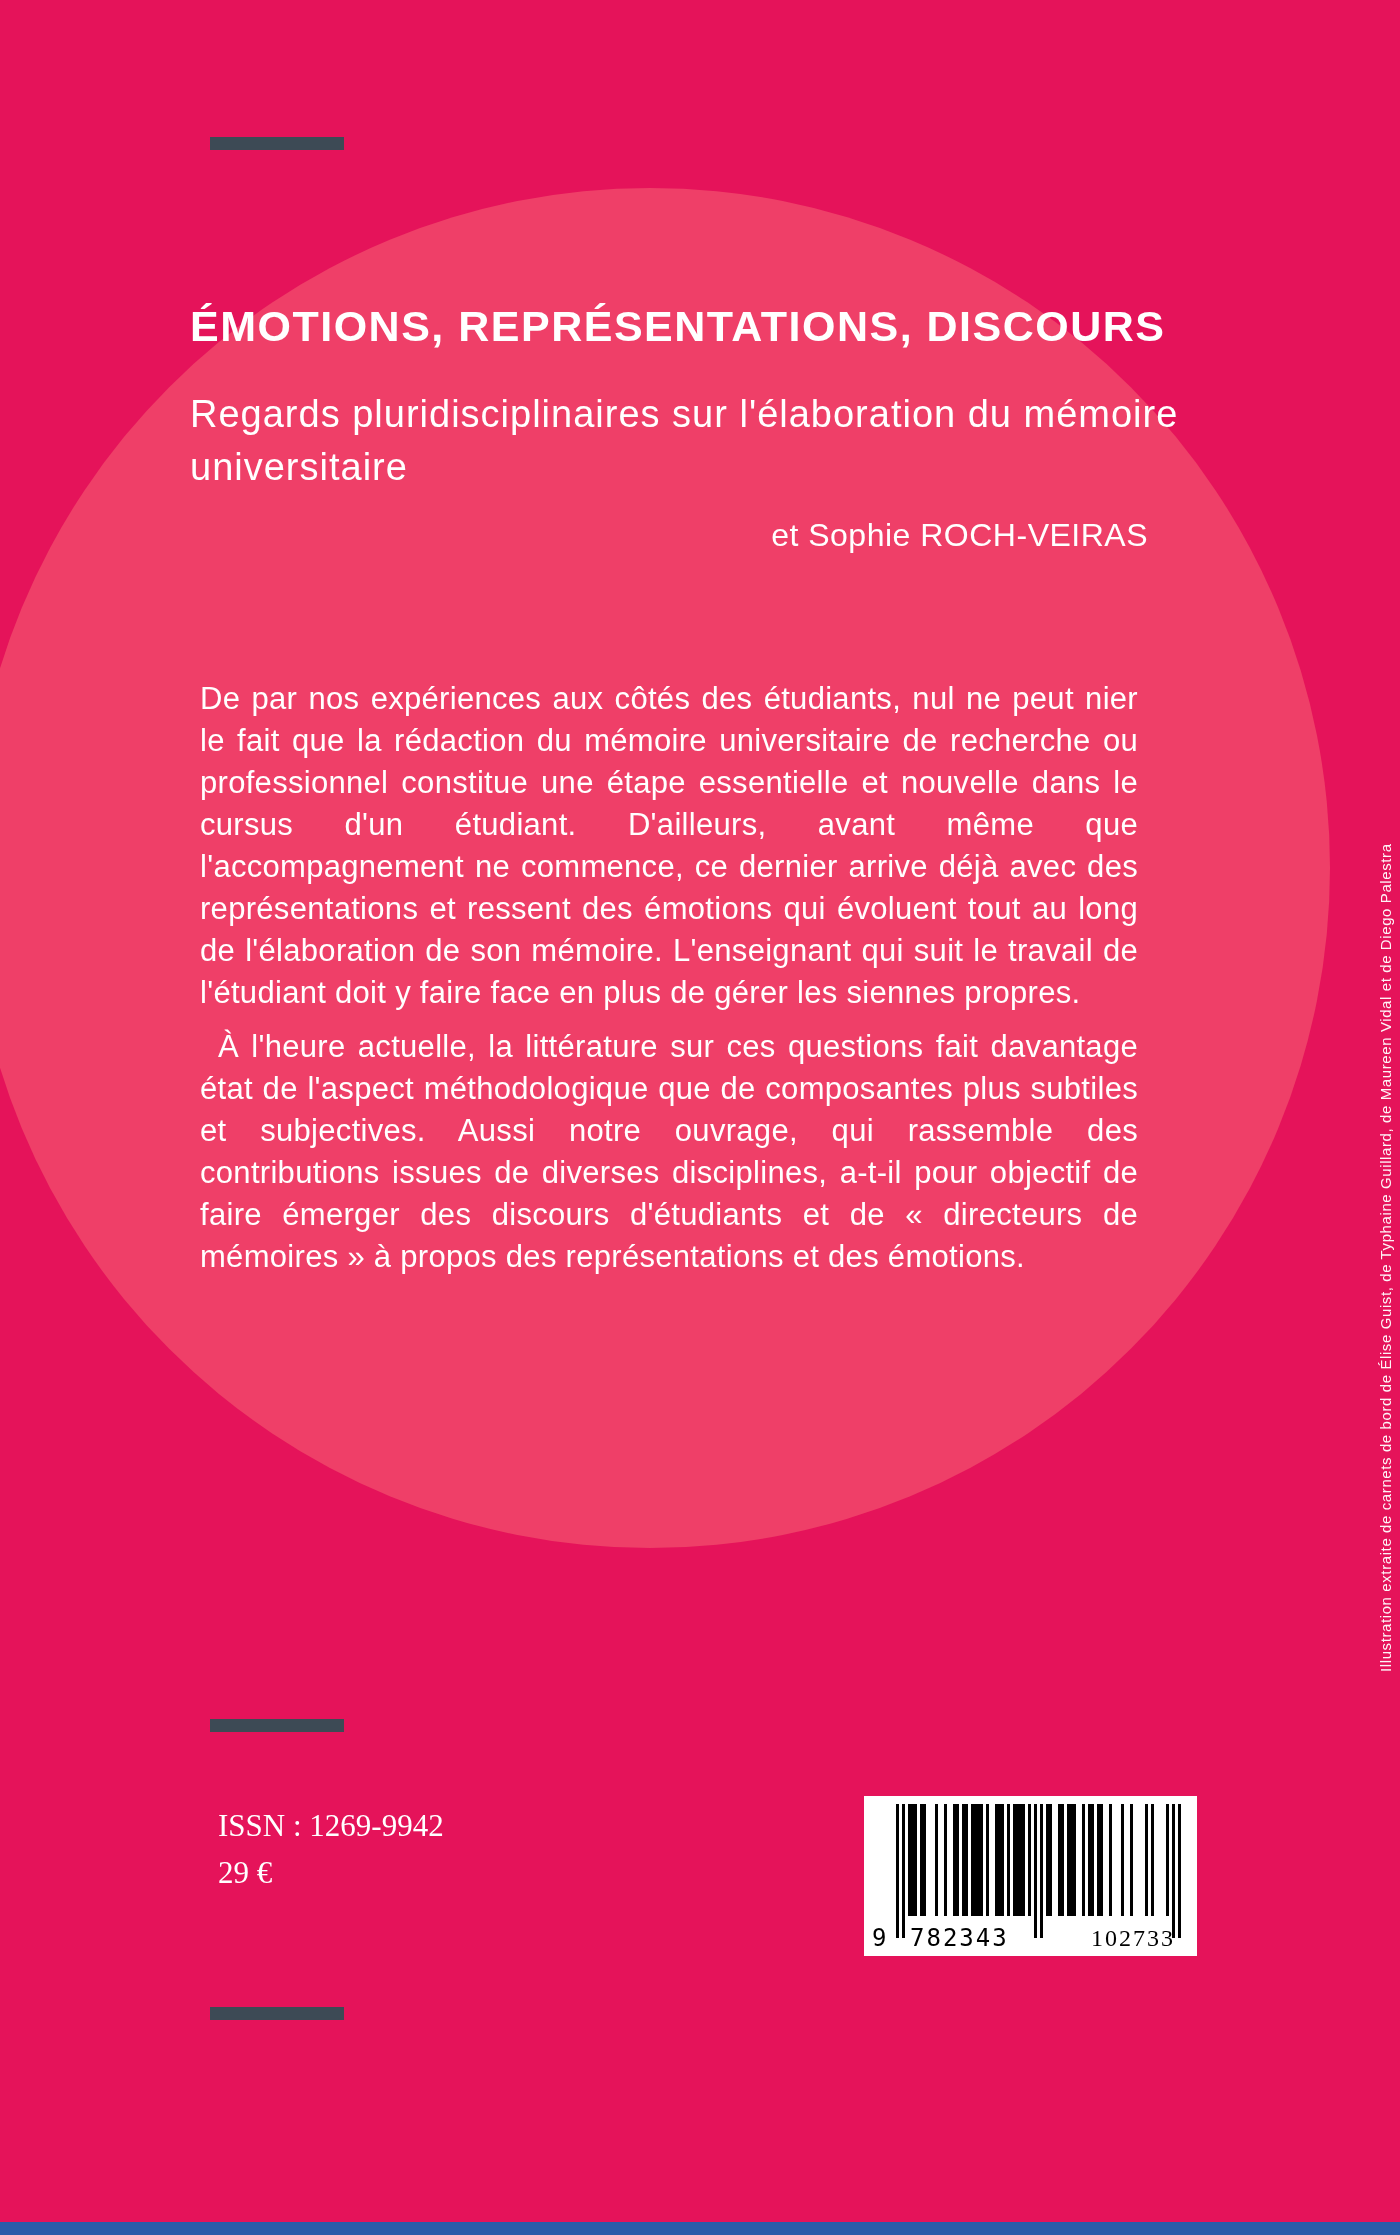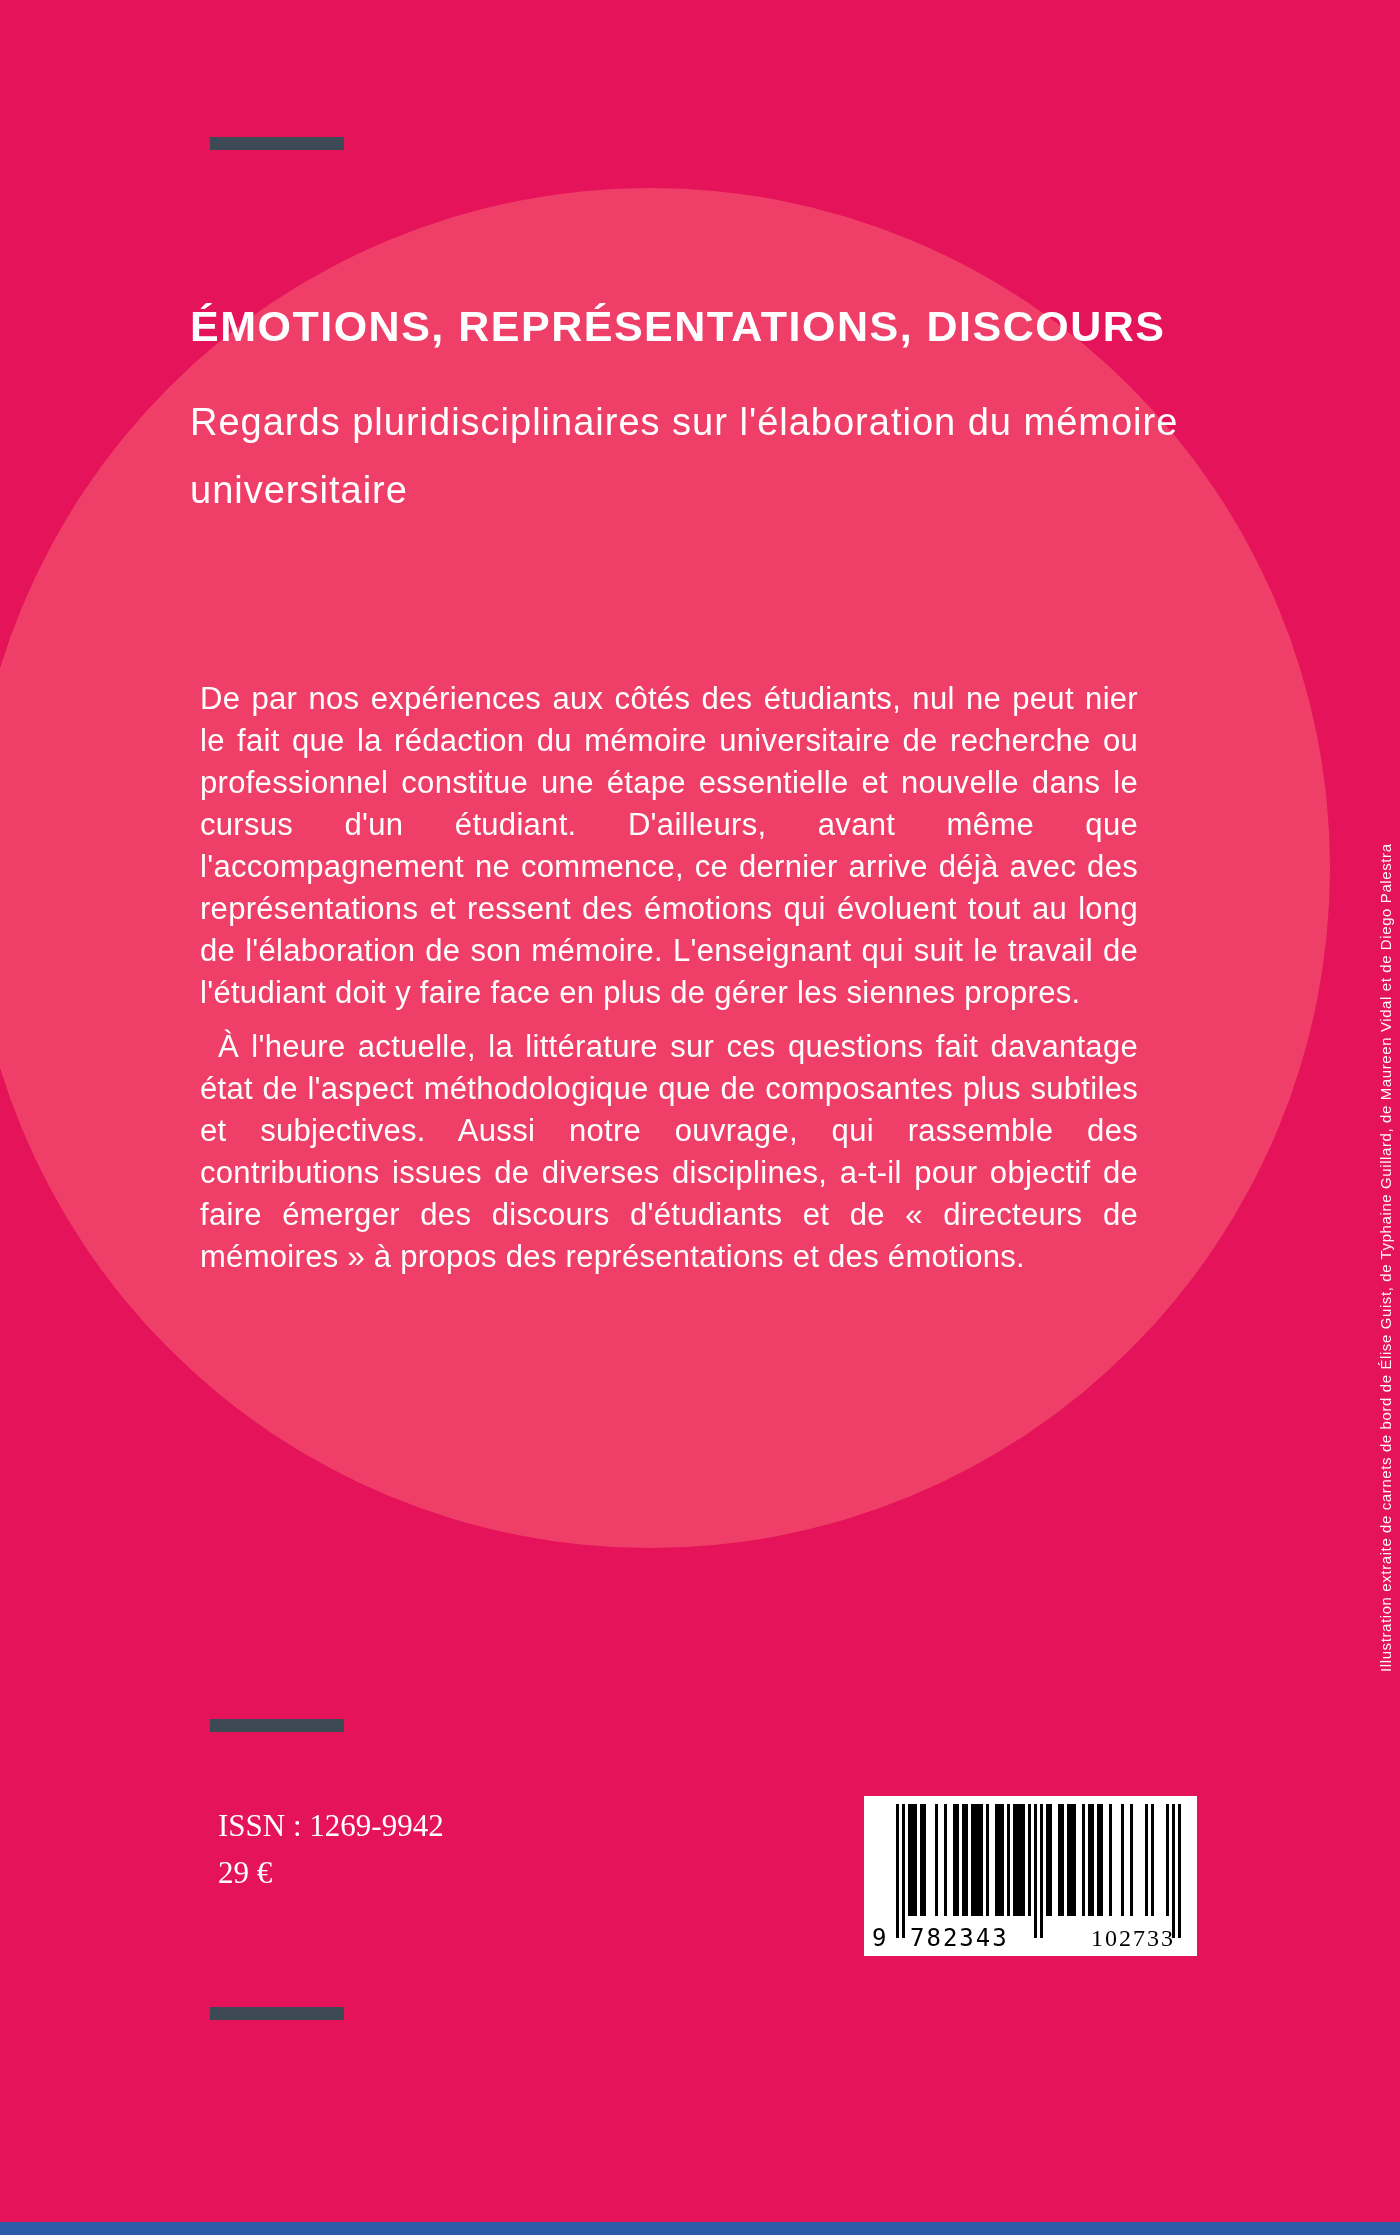--- a/index.html
+++ b/index.html
@@ -33,21 +33,21 @@
     left:190px;top:302px;
     font-size:43px;font-weight:700;
     letter-spacing:1.5px;
     white-space:nowrap;
   }
   .subtitle{
     left:190px;top:388px;
     width:1010px;
     font-size:38px;font-weight:400;
     letter-spacing:1px;
-    line-height:68px;
+    line-height:53px;
   }
   .direction{
     left:190px;top:512px;
     width:958px;
     text-align:right;
     font-size:32px;
     line-height:47px;
     letter-spacing:0.5px;
   }
   .body-text{
@@ -109,20 +109,21 @@
 
   <div class="circle"></div>
 
   <div class="bar bar-top"></div>
 
   <div class="layer title">ÉMOTIONS, REPRÉSENTATIONS, DISCOURS</div>
 
   <div class="layer subtitle">Regards pluridisciplinaires sur l'élaboration du mémoire universitaire</div>
 
   <div class="layer direction">
+    <div>et Sophie ROCH-VEIRAS</div>
   </div>
 
   <div class="layer body-text">
     <p>De par nos expériences aux côtés des étudiants, nul ne peut nier le fait que la rédaction du mémoire universitaire de recherche ou professionnel constitue une étape essentielle et nouvelle dans le cursus d'un étudiant. D'ailleurs, avant même que l'accompagnement ne commence, ce dernier arrive déjà avec des représentations et ressent des émotions qui évoluent tout au long de l'élaboration de son mémoire. L'enseignant qui suit le travail de l'étudiant doit y faire face en plus de gérer les siennes propres.</p>
     <p>À l'heure actuelle, la littérature sur ces questions fait davantage état de l'aspect méthodologique que de composantes plus subtiles et subjectives. Aussi notre ouvrage, qui rassemble des contributions issues de diverses disciplines, a-t-il pour objectif de faire émerger des discours d'étudiants et de « directeurs de mémoires » à propos des représentations et des émotions.</p>
   </div>
 
   <div class="bar bar-mid"></div>
 
   <div class="layer pub">

